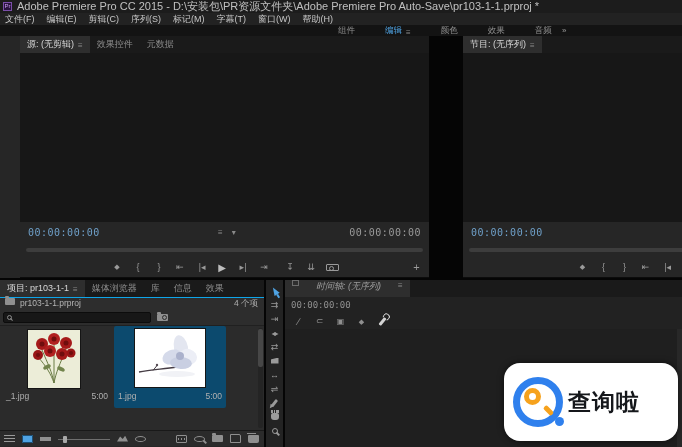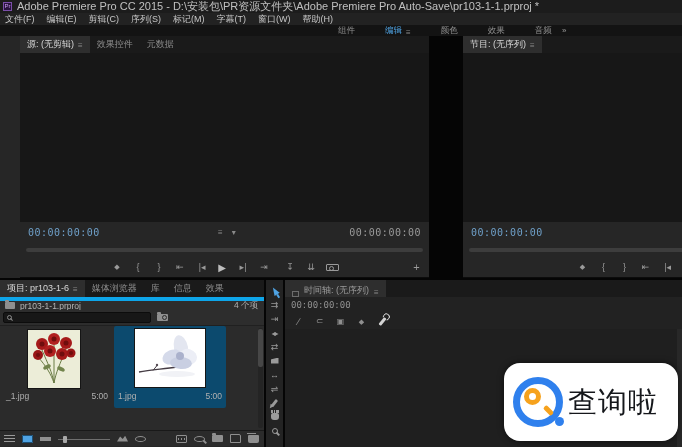--- a/index.html
+++ b/index.html
@@ -75,22 +75,22 @@
   .gi-step-forward::before{ content:"▸∣"; font-size:9px; letter-spacing:-1px; }
   .gi-go-to-out::before{ content:"⇥"; }
   .gi-insert::before{ content:"↧"; }
   .gi-overwrite::before{ content:"⇊"; }
   .gi-export-frame{ position:relative; width:10px; height:7px; border:1px solid #9a9a9a; border-radius:1px; }
   .gi-export-frame::after{ content:""; position:absolute; left:2px; top:1px; width:3px; height:3px;
     border:1px solid #9a9a9a; border-radius:50%; }
   .gi-plus::before{ content:"+"; font-size:11px; }
 
   
-  .crumbrow{ position:relative; height:13px; background:#2d2d2d; display:flex; align-items:center; gap:5px;
-    padding-left:5px; font-size:8.5px; color:#b5b5b5; border-top:4px solid #0ea5e9; }
+  .crumbrow{ position:relative; height:13px; background:#2d2d2d; display:flex; gap:5px;
+    padding-left:5px; font-size:8.5px; color:#b5b5b5; border-top:1px solid #0ea5e9; }
   .itemcount{ position:absolute; right:6px; color:#aeaeae; }
   .searchrow{ position:relative; height:15px; background:#2d2d2d; display:flex; align-items:center; }
   .searchbox{ position:relative; margin-left:3px; width:148px; height:11px; background:#171717;
     border:1px solid #0c0c0c; border-radius:2px; display:flex; align-items:center; }
   .searchbox input{ flex:1; background:transparent; border:none; outline:none; color:#cfcfcf;
     font-size:8px; padding-left:3px; font-family:inherit; }
   .gi-search-small{ width:5px; height:5px; border:1px solid #8a8a8a; border-radius:50%; position:relative;
     margin-left:3px; flex:0 0 auto; }
   .gi-search-small::after{ content:""; position:absolute; width:3px; height:1px; background:#8a8a8a;
     right:-2px; bottom:-1px; transform:rotate(45deg); }
@@ -161,21 +161,21 @@
     border-left:2.5px solid transparent; border-right:2.5px solid transparent; border-top:4px solid #9a9a9a; }
   .gi-hand-tool{ position:relative; width:8px; height:7px; background:#9a9a9a; border-radius:2px 2px 3px 3px; }
   .gi-hand-tool::before{ content:""; position:absolute; top:-3px; left:0; width:8px; height:3px;
     background:repeating-linear-gradient(90deg,#9a9a9a 0 1.5px,transparent 1.5px 2.5px); }
   .gi-zoom-tool{ width:6px; height:6px; border:1.5px solid #9a9a9a; border-radius:50%; position:relative; }
   .gi-zoom-tool::after{ content:""; position:absolute; width:4px; height:1.5px; background:#9a9a9a;
     right:-3px; bottom:-2px; transform:rotate(45deg); }
 
   
   .timeline{ left:285px; top:280px; width:397px; height:167px; background:#222; }
-  .tl-tab{ display:flex; align-items:flex-end; gap:5px; }
+  .tl-tab{ display:flex; align-items:flex-start; gap:17px;font-style:italic; }
   .gi-panel-box{ width:7px; height:6px; border:1px solid #6d6d6d; }
   .tl-tc{ height:16px; display:flex; align-items:center; padding-left:6px; color:#8f8f8f; }
   .tl-toolbar{ height:16px; display:flex; align-items:center; gap:8px; padding-left:7px; }
   .tlbtn{ min-width:13px; display:inline-flex; align-items:center; justify-content:center; color:#8f8f8f; font-size:9px; }
   .gi-nest-toggle::before{ content:"∕"; font-size:10px; }
   .gi-snap::before{ content:"⊂"; font-size:9px; }
   .gi-linked-selection::before{ content:"▣"; font-size:8px; }
   .gi-timeline-settings{ position:relative; width:3px; height:9px; background:#d4d4d4; border-radius:1px;
     transform:rotate(40deg); }
   .gi-timeline-settings::before{ content:""; position:absolute; top:-5px; left:-2px; width:5px; height:5px;
@@ -188,21 +188,21 @@
     border-radius:16px; display:flex; align-items:center; box-shadow:0 0 6px rgba(0,0,0,.6); }
   .wm-logo{ position:relative; width:50px; height:50px; margin-left:9px; flex:0 0 auto; }
   .wm-ring{ position:absolute; inset:0; border:7px solid var(--wm-blue,#2f80ed); border-radius:50%; }
   .wm-mag{ position:absolute; left:11px; top:11px; width:17px; height:17px;
     border:5px solid var(--wm-orange,#f6a21d); border-radius:50%; }
   .wm-handle{ position:absolute; left:30px; top:31px; width:11px; height:5px;
     background:var(--wm-orange,#f6a21d); border-radius:2px; transform:rotate(45deg); }
   .wm-tail{ position:absolute; right:-1px; bottom:1px; width:9px; height:9px;
     background:var(--wm-blue,#2f80ed); border-radius:50%; }
   .wm-text{ margin-left:5px; display:flex; flex-direction:column; align-items:flex-start; }
-  .wm-brand{ font-size:29px; font-weight:400; color:#15171b; letter-spacing:1px; line-height:30px; }
+  .wm-brand{ font-size:23px; font-weight:700; color:#15171b; letter-spacing:1px; line-height:30px; }
   .wm-domain{ font-size:13px; font-weight:700; color:#15171b; margin-top:1px; align-self:flex-end; }
 </style>
 </head>
 <body>
 
 <div id="app">
 
   <div class="titlebar">
     <div class="appicon">Pr</div>
     <div class="wintitle">Adobe Premiere Pro CC 2015 - D:\安装包\PR资源文件夹\Adobe Premiere Pro Auto-Save\pr103-1-1.prproj *</div>
@@ -325,21 +325,21 @@
           <span class="tbtn gi-play"></span>
           <span class="tbtn gi-step-forward"></span>
       </div>
     </div>
   </section>
 
   <section class="panel project" style="left:0; top:280px; width:264px; height:167px;">
     <div class="tabbar">
 
         <div class="tab active">
-          <span>项目: pr103-1-6</span>
+          <span>项目: pr103-1-1</span>
           <span class="menu-glyph"></span>
         </div>
 
         <div class="tab">
           <span>媒体浏览器</span>
 
         </div>
 
         <div class="tab">
           <span>库</span>

